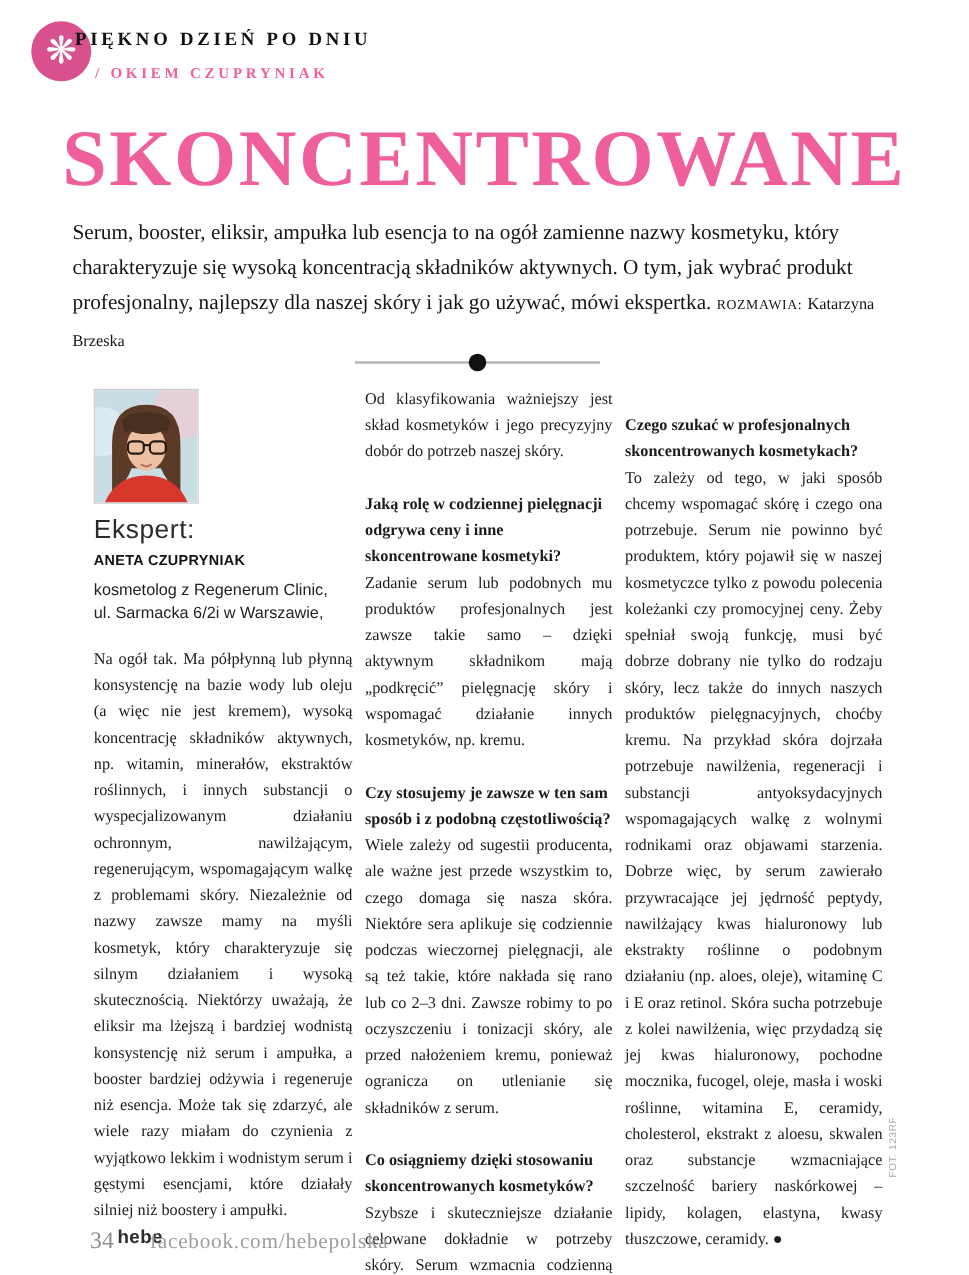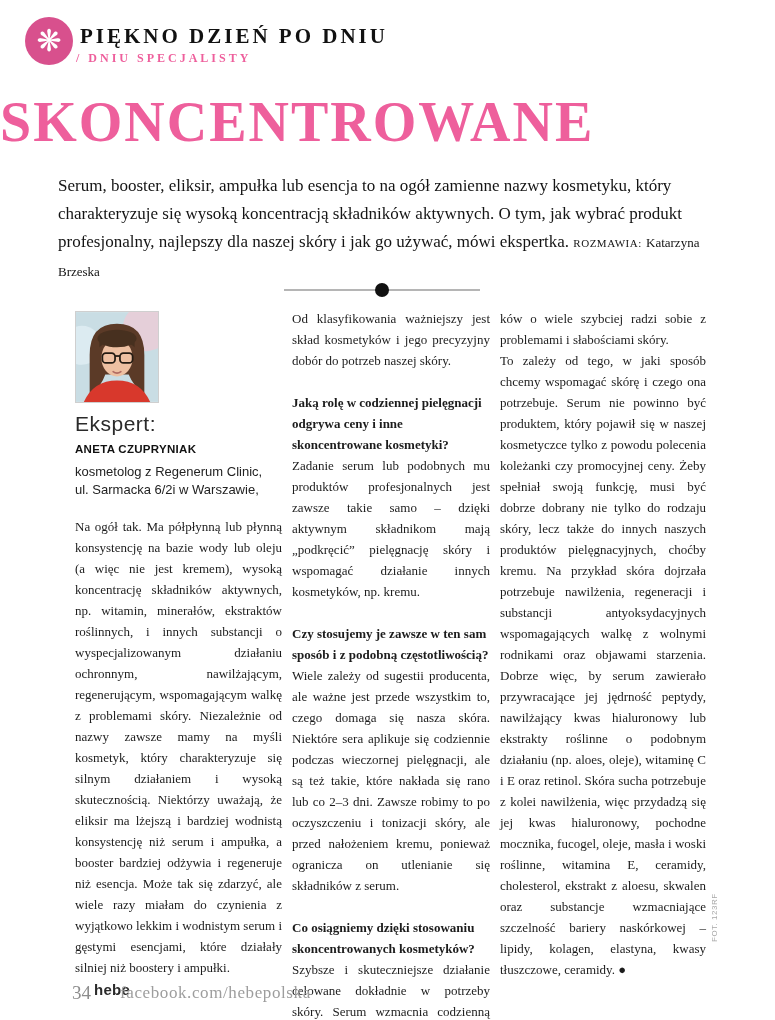--- a/index.html
+++ b/index.html
@@ -6,32 +6,32 @@
   html, body { width: 775px; height: 1020px; background: #ffffff; overflow: hidden; }
   body { font-family: "Liberation Serif", serif; color: #1c1c1c; position: relative; }
 
   
   .logo-circle {
     position: absolute; left: 25px; top: 17px; width: 48px; height: 48px;
     border-radius: 50%; display: flex; align-items: center; justify-content: center;
     color: #fff; font-size: 30px; line-height: 1;
   }
   .section-title {
-    position: absolute; left: 80px; top: 24px;
-    font-size: 21px; font-weight: 700; letter-spacing: 3px; color: #111;
+    position: absolute; left: 60px; top: 24px;
+    font-size: 15px; font-weight: 700; letter-spacing: 3px; color: #111;
   }
   .section-subtitle {
     position: absolute; left: 76px; top: 51px;
     font-size: 12px; font-weight: 700; letter-spacing: 3px;
   }
 
   
   .article-title {
     position: absolute; left: 0; top: 90px; width: 775px;
-    text-align: left; font-size: 56px; font-weight: 700; letter-spacing: 2px;
+    text-align: center; font-size: 64px; font-weight: 700; letter-spacing: 2px;
   }
   .lead {
     position: absolute; left: 58px; top: 172px; width: 660px;
     text-align: left; font-size: 17px; line-height: 28px; color: #141414;
   }
   .byline-label { font-size: 11px; letter-spacing: 0.5px; }
   .byline-name  { font-size: 13px; }
 
   
   .divider { position: absolute; left: 284px; top: 289px; width: 196px; height: 2px; background: #b5b5b5; }
@@ -73,21 +73,21 @@
     position: absolute; left: 710px; top: 882px; height: 60px;
     writing-mode: vertical-rl; transform: rotate(180deg);
     font-family: "Liberation Sans", sans-serif; font-size: 8px; color: #a8a8a8; letter-spacing: 0.5px;
   }
 </style>
 </head>
 <body>
 
 <div class="logo-circle" style="background: rgb(216, 80, 141);">❋</div>
 <div class="section-title">PIĘKNO DZIEŃ PO DNIU</div>
-<div class="section-subtitle" style="color: rgb(238, 95, 156);">/ DNIU SPECJALISTY</div>
+<div class="section-subtitle" style="color: rgb(238, 95, 156);">/ OKIEM CZUPRYNIAK</div>
 
 <h1 class="article-title" style="color: rgb(238, 95, 156);">SKONCENTROWANE</h1>
 <p class="lead"><span>Serum, booster, eliksir, ampułka lub esencja to na ogół zamienne nazwy kosmetyku, który charakteryzuje się wysoką koncentracją składników aktywnych. O tym, jak wybrać produkt profesjonalny, najlepszy dla naszej skóry i jak go używać, mówi ekspertka.</span>
   <span class="byline-label">ROZMAWIA:</span>
   <span class="byline-name">Katarzyna Brzeska</span>
 </p>
 
 <div class="divider"></div>
 <div class="divider-dot"></div>
 
@@ -119,21 +119,21 @@
   <p class="a first">Od klasyfikowania ważniejszy jest skład kosmetyków i jego precyzyjny dobór do potrzeb naszej skóry.</p>
   <p class="q">Jaką rolę w codziennej pielęgnacji odgrywa ceny i inne skoncentrowane kosmetyki?</p>
   <p class="a">Zadanie serum lub podobnych mu produktów profesjonalnych jest zawsze takie samo – dzięki aktywnym składnikom mają „podkręcić” pielęgnację skóry i wspomagać działanie innych kosmetyków, np. kremu.</p>
   <p class="q">Czy stosujemy je zawsze w ten sam sposób i z podobną częstotliwością?</p>
   <p class="a">Wiele zależy od sugestii producenta, ale ważne jest przede wszystkim to, czego domaga się nasza skóra. Niektóre sera aplikuje się codziennie podczas wieczornej pielęgnacji, ale są też takie, które nakłada się rano lub co 2–3 dni. Zawsze robimy to po oczyszczeniu i tonizacji skóry, ale przed nałożeniem kremu, ponieważ ogranicza on utlenianie się składników z serum.</p>
   <p class="q">Co osiągniemy dzięki stosowaniu skoncentrowanych kosmetyków?</p>
   <p class="a">Szybsze i skuteczniejsze działanie celowane dokładnie w potrzeby skóry. Serum wzmacnia codzienną pielęgnację, a dzięki zawartości aktywnych składni-</p>
 </div>
 
 <div class="col col-right">
-  <p class="a first">ków o wiele szybciej radzi sobie z problemami i słabościami skóry.</p>
+  <p class="q">Czego szukać w profesjonalnych skoncentrowanych kosmetykach?</p>
   <p class="a">To zależy od tego, w jaki sposób chcemy wspomagać skórę i czego ona potrzebuje. Serum nie powinno być produktem, który pojawił się w naszej kosmetyczce tylko z powodu polecenia koleżanki czy promocyjnej ceny. Żeby spełniał swoją funkcję, musi być dobrze dobrany nie tylko do rodzaju skóry, lecz także do innych naszych produktów pielęgnacyjnych, choćby kremu. Na przykład skóra dojrzała potrzebuje nawilżenia, regeneracji i substancji antyoksydacyjnych wspomagających walkę z wolnymi rodnikami oraz objawami starzenia. Dobrze więc, by serum zawierało przywracające jej jędrność peptydy, nawilżający kwas hialuronowy lub ekstrakty roślinne o podobnym działaniu (np. aloes, oleje), witaminę C i E oraz retinol. Skóra sucha potrzebuje z kolei nawilżenia, więc przydadzą się jej kwas hialuronowy, pochodne mocznika, fucogel, oleje, masła i woski roślinne, witamina E, ceramidy, cholesterol, ekstrakt z aloesu, skwalen oraz substancje wzmacniające szczelność bariery naskórkowej – lipidy, kolagen, elastyna, kwasy tłuszczowe, ceramidy. ●</p>
 </div>
 
 <div class="page-number">34</div>
 <div class="brand-logo">hebe</div>
 <a class="footer-url" href="#">facebook.com/hebepolska</a>
 
 <div class="photo-credit">FOT. 123RF</div>
 
 </body></html>

